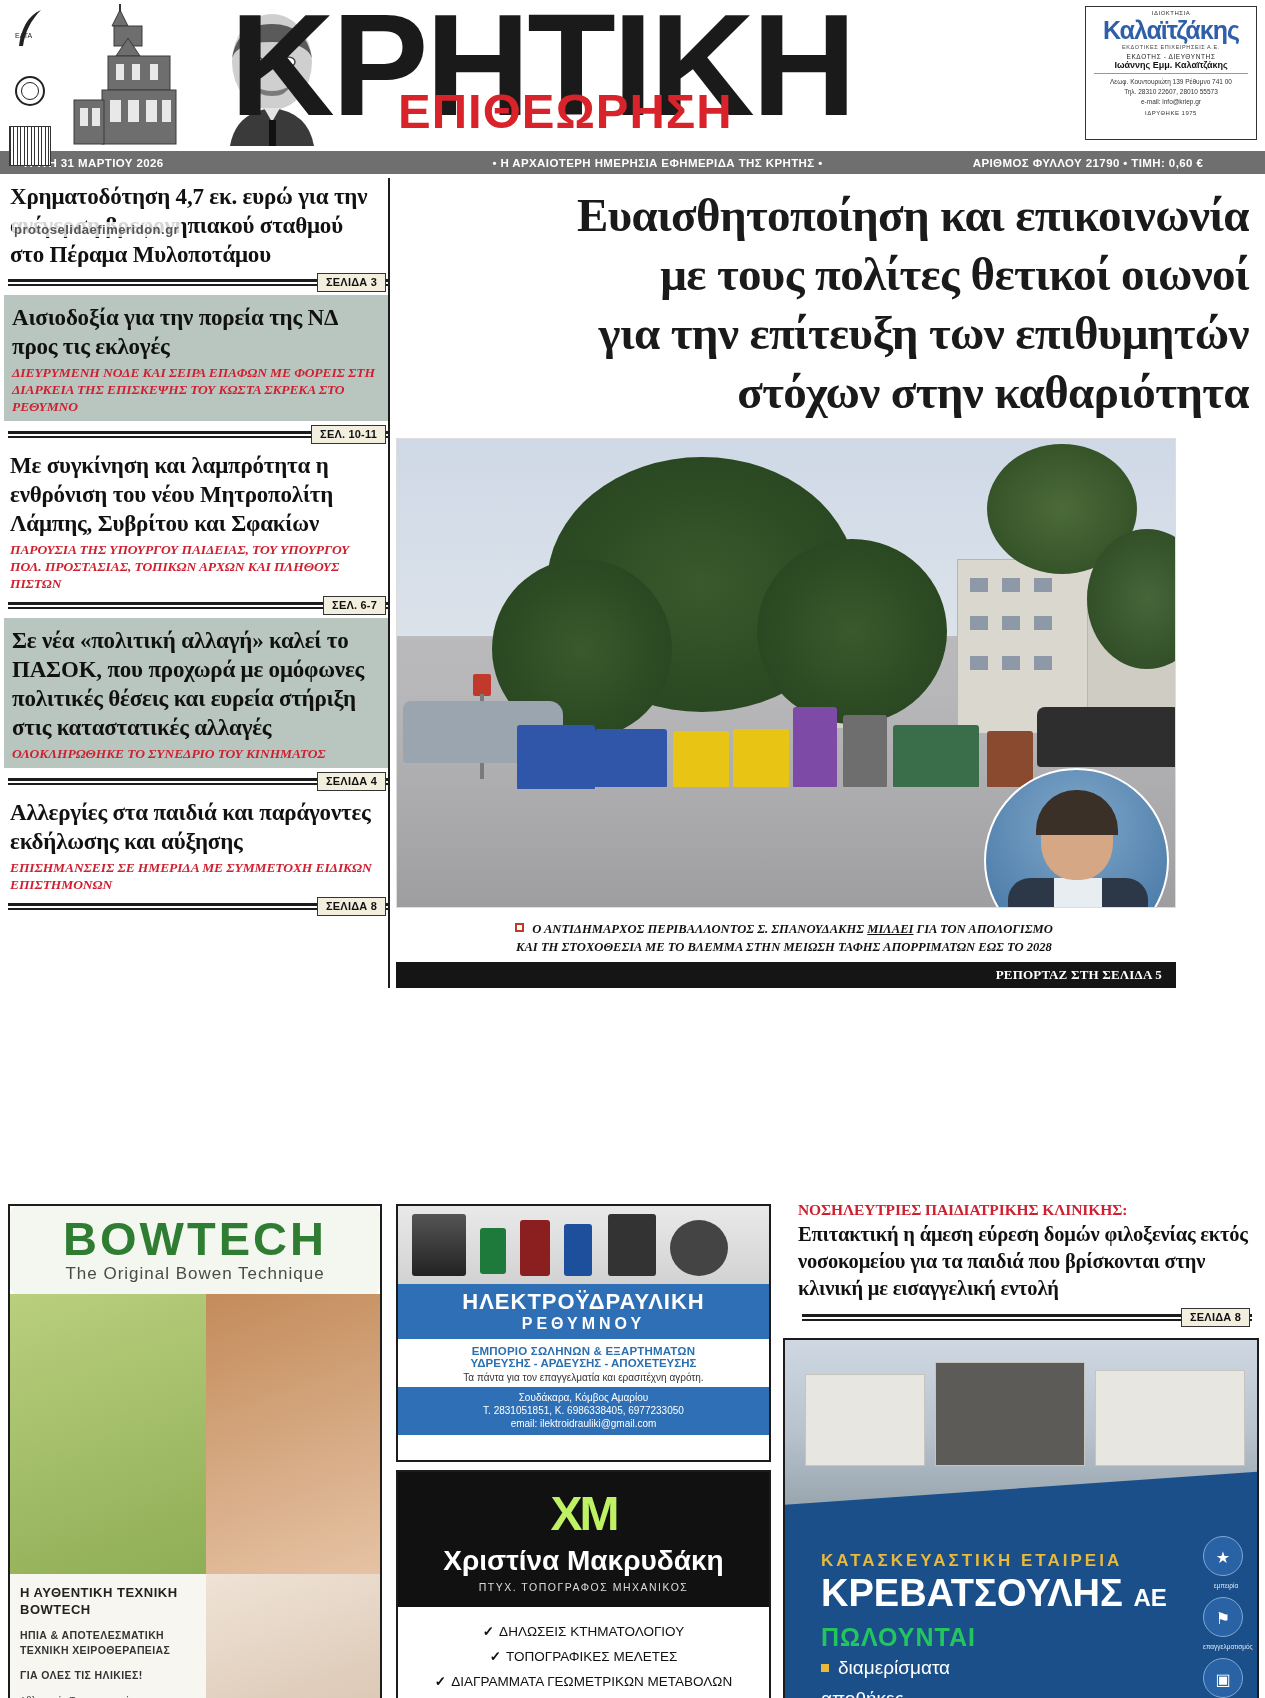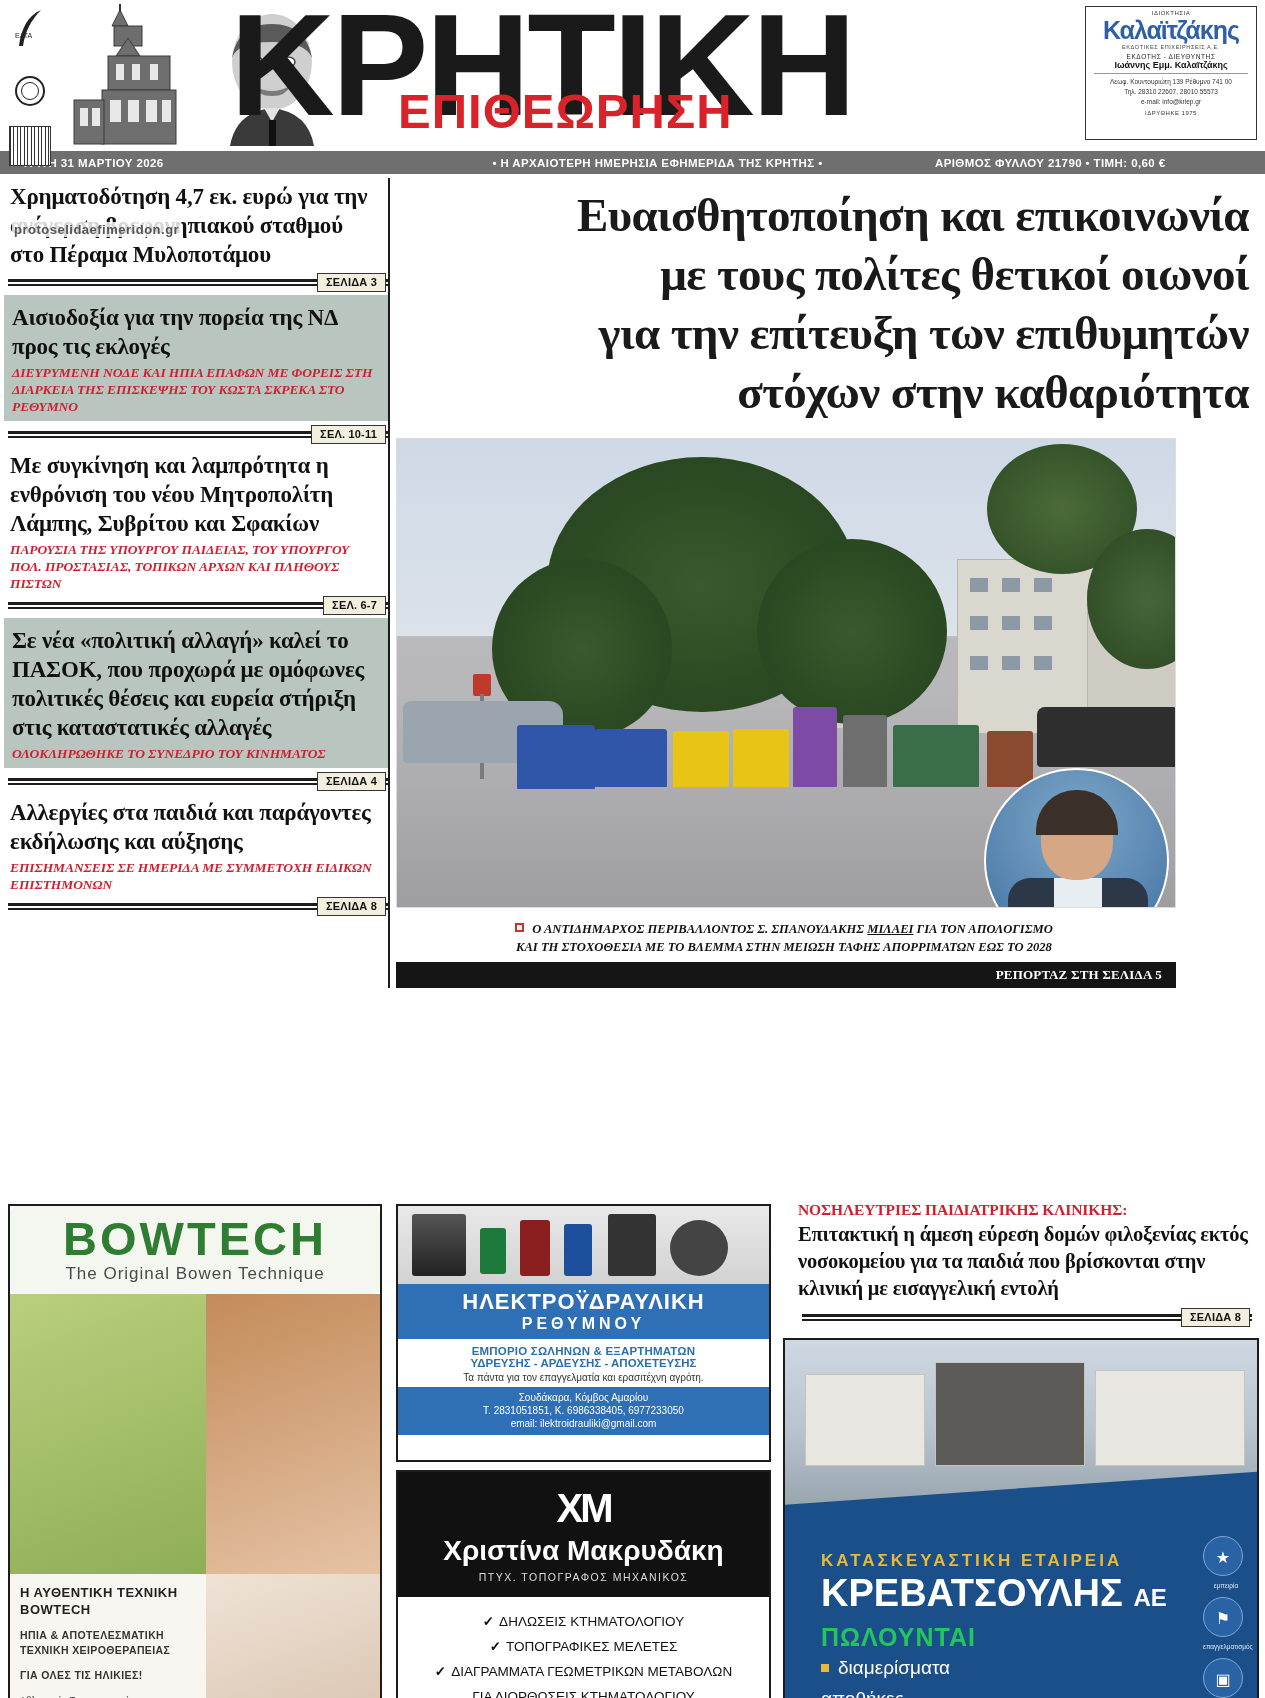--- a/index.html
+++ b/index.html
@@ -59,21 +59,21 @@
 
   
   .infobar {
     height: 24px; width: 1265px; background: #6f6f6f; color: #fff;
     display: flex; align-items: center; font-family: "Liberation Sans", sans-serif;
     font-weight: bold; font-size: 11.5px; letter-spacing: .4px;
     border-top: 1px solid #fff;
   }
   .infobar .ib-left { width: 380px; padding-left: 22px; }
   .infobar .ib-mid { flex: 1; text-align: center; }
-  .infobar .ib-right { width: 330px; text-align: left; padding-right: 24px; }
+  .infobar .ib-right { width: 330px; text-align: center; padding-right: 24px; }
 
   
   .body-wrap { position: relative; width: 1265px; height: 1524px; }
 
   
   .left-col { position: absolute; left: 4px; top: 4px; width: 384px; }
   .teaser { padding: 4px 6px 0 6px; position: relative; }
   .teaser.shaded { background: #b9c6c0; padding: 8px 8px 6px 8px; }
   .teaser h2 {
     font-family: "Liberation Serif", serif; font-weight: bold;
@@ -199,21 +199,21 @@
   .pl-m1 { font-family:"Liberation Sans",sans-serif; font-weight:bold; font-size:11.5px; color:#2a6fb0; letter-spacing:.2px;}
   .pl-m2 { font-family:"Liberation Sans",sans-serif; font-weight:bold; font-size:11.5px; color:#2a6fb0; }
   .pl-m3 { font-family:"Liberation Sans",sans-serif; font-size:10px; color:#333; margin-top:3px; }
   .pl-bot { background:#2f6fb5; color:#fff; text-align:center; padding:4px 0 5px;
      font-family:"Liberation Sans",sans-serif; font-size:10px; line-height:13px; }
 
   
   .ad-survey { position: absolute; left: 396px; top: 283px; width: 375px; height: 402px;
      border: 2px solid #1c1c1c; background: #fff; overflow:hidden; }
   .sv-dark { background: #111; color:#fff; padding: 14px 0 14px; text-align:center; }
-  .sv-mark { font-family:"Liberation Sans",sans-serif; font-weight:bold; font-size:40px; color:#ffffff; letter-spacing:-3px; }
+  .sv-mark { font-family:"Liberation Sans",sans-serif; font-weight:bold; font-size:48px; color:#bef264; letter-spacing:-3px; }
   .sv-name { font-family:"Liberation Sans",sans-serif; font-weight:bold; font-size:28px; margin-top:4px; }
   .sv-role { font-family:"Liberation Sans",sans-serif; font-size:10.5px; letter-spacing:1.5px; color:#ddd; margin-top:4px; }
   .sv-list { padding: 12px 10px 6px; }
   .sv-item { font-family:"Liberation Sans",sans-serif; font-size:13.5px; color:#111; line-height:25px; text-align:center; }
   .sv-item .chk { color:#111; font-weight:bold; margin-right:5px; }
 
   
   .ad-constr { position: absolute; left: 783px; top: 151px; width: 476px; height: 534px;
      border: 2px solid #1c1c1c; background: #1b4f8a; overflow:hidden; }
   .cn-photo { height: 165px; background: linear-gradient(#cfd8e2 0%,#b8c3ce 55%,#9aa6ae 100%); position:relative; }
@@ -324,21 +324,21 @@
         <h2>Χρηματοδότηση 4,7 εκ. ευρώ για την ανέγερση βρεφονηπιακού σταθμού στο Πέραμα Μυλοποτάμου</h2>
         <div class="watermark">protoselidaefimeridon.gr</div>
       </div>
       <div class="rule-row">
         <div class="bar"></div>
         <div class="pagebadge">ΣΕΛΙΔΑ 3</div>
       </div>
 
       <div class="teaser shaded">
         <h2>Αισιοδοξία για την πορεία της ΝΔ προς τις εκλογές</h2>
-        <div class="kicker">ΔΙΕΥΡΥΜΕΝΗ ΝΟΔΕ ΚΑΙ ΗΠΙΑ ΕΠΑΦΩΝ ΜΕ ΦΟΡΕΙΣ ΣΤΗ ΔΙΑΡΚΕΙΑ ΤΗΣ ΕΠΙΣΚΕΨΗΣ ΤΟΥ ΚΩΣΤΑ ΣΚΡΕΚΑ ΣΤΟ ΡΕΘΥΜΝΟ</div>
+        <div class="kicker">ΔΙΕΥΡΥΜΕΝΗ ΝΟΔΕ ΚΑΙ ΣΕΙΡΑ ΕΠΑΦΩΝ ΜΕ ΦΟΡΕΙΣ ΣΤΗ ΔΙΑΡΚΕΙΑ ΤΗΣ ΕΠΙΣΚΕΨΗΣ ΤΟΥ ΚΩΣΤΑ ΣΚΡΕΚΑ ΣΤΟ ΡΕΘΥΜΝΟ</div>
       </div>
       <div class="rule-row">
         <div class="bar"></div>
         <div class="pagebadge">ΣΕΛ. 10-11</div>
       </div>
 
       <div class="teaser">
         <h2>Με συγκίνηση και λαμπρότητα η ενθρόνιση του νέου Μητροπολίτη Λάμπης, Συβρίτου και Σφακίων</h2>
         <div class="kicker">ΠΑΡΟΥΣΙΑ ΤΗΣ ΥΠΟΥΡΓΟΥ ΠΑΙΔΕΙΑΣ, ΤΟΥ ΥΠΟΥΡΓΟΥ ΠΟΛ. ΠΡΟΣΤΑΣΙΑΣ, ΤΟΠΙΚΩΝ ΑΡΧΩΝ ΚΑΙ ΠΛΗΘΟΥΣ ΠΙΣΤΩΝ</div>
       </div>

